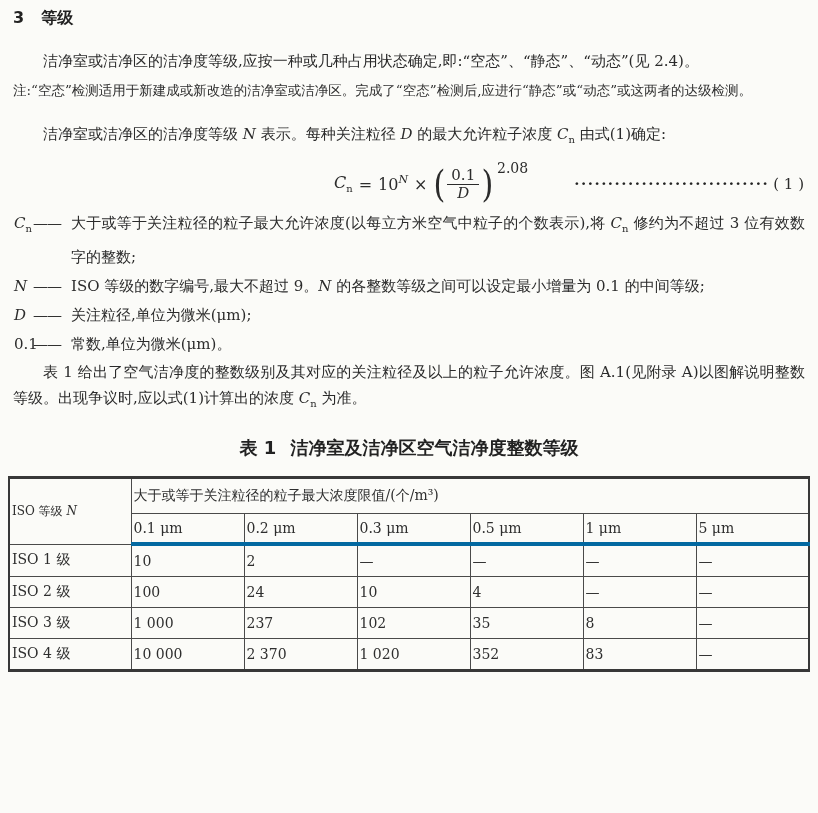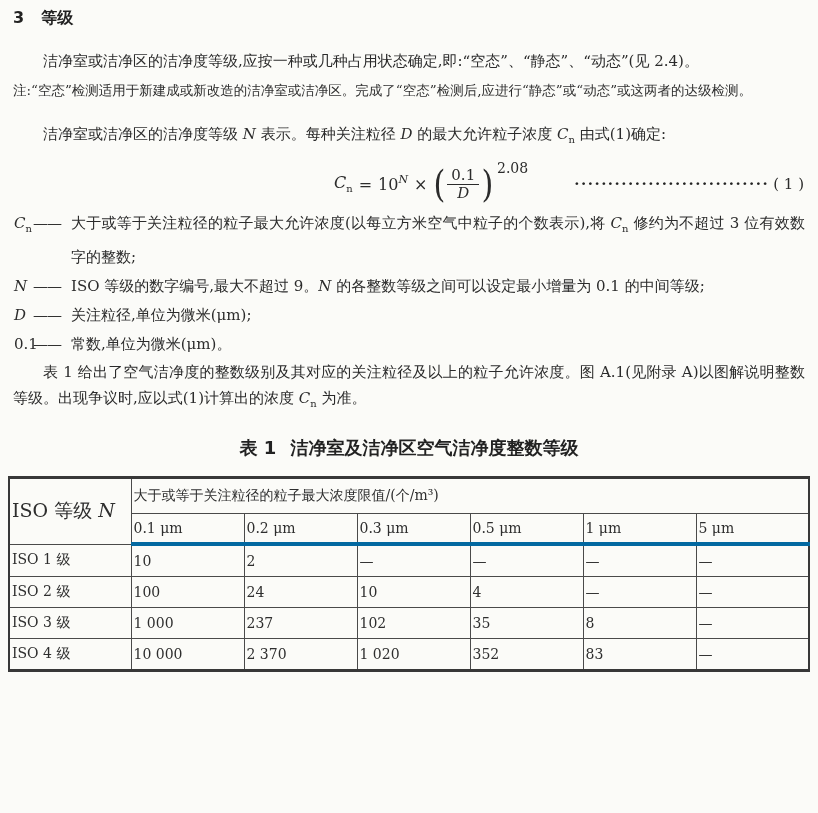--- a/index.html
+++ b/index.html
@@ -88,21 +88,21 @@
   }
   table.cls col.c0{width:122px;}
   table.cls th,table.cls td{
     border:1px solid #4a4a4a;text-align:left;vertical-align:middle;
     font-weight:400;padding:0 2px;
   }
   table.cls{border:2px solid #383838;border-top-width:3px;border-bottom-width:3px;}
   tr.h1 th{height:34px;}
   tr.h2 th{height:28px;border-bottom:4px solid #0369a1;}
   tbody td{height:30px;}
-  th.iso-col{font-size:19px;}
+  th.iso-col{font-size:12px;}
 </style>
 </head>
 <body>
 
 <div class="page">
 
   <div class="heading h-sec3">
     <span class="h-num">3</span>
     <span class="h-title">等级</span>
   </div>

